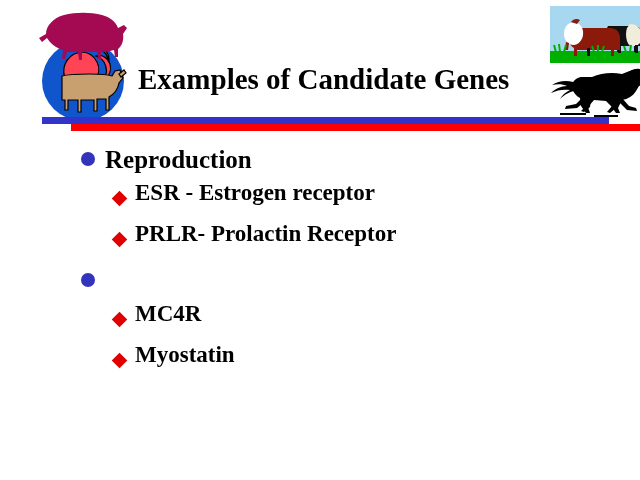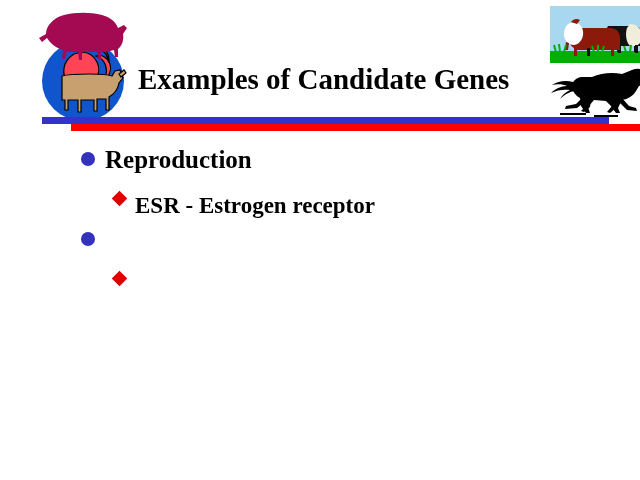--- a/index.html
+++ b/index.html
@@ -121,21 +121,21 @@
     font-weight: bold;
     font-size: 25px;
     line-height: 30px;
     color: #000000;
     white-space: nowrap;
   }
 
   .l2-item {
     position: relative;
     display: flex;
-    align-items: flex-end;
+    align-items: flex-start;
     padding-left: 88px;
     height: 41px;
   }
   .l2-bullet {
     position: absolute;
     left: 88px;
     top: 14px;
     width: 11px;
     height: 11px;
     background: #e00000;
@@ -265,25 +265,34 @@
     <div class="l1-item">
       <span class="l1-bullet"></span>
       <span class="l1-label">Reproduction</span>
     </div>
 
     <div class="l2-item">
       <span class="l2-bullet"></span>
       <span class="l2-label">ESR - Estrogen receptor</span>
     </div>
 
+    <div class="l2-item">
+      <span class="l2-bullet"></span>
+      <span class="l2-label">PRLR- Prolactin Receptor</span>
+    </div>
 
 
     <div class="l1-item">
       <span class="l1-bullet"></span>
     </div>
 
     <div class="l2-item">
       <span class="l2-bullet"></span>
-    </div>
-
+      <span class="l2-label">MC4R</span>
+    </div>
+
+    <div class="l2-item">
+      <span class="l2-bullet"></span>
+      <span class="l2-label">Myostatin</span>
+    </div>
 
   </div>
 </div>
 
 </body></html>

